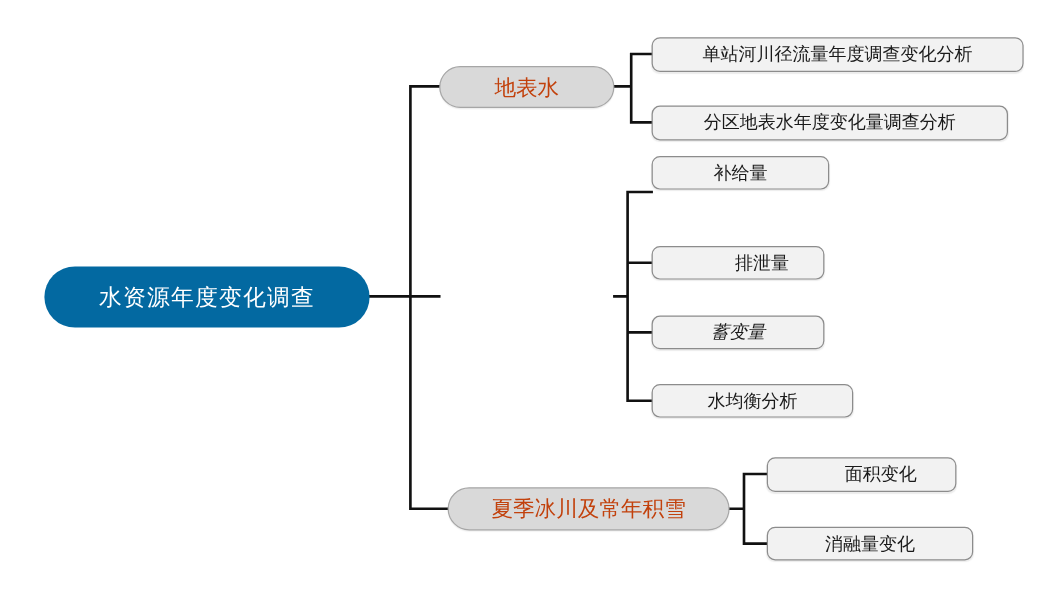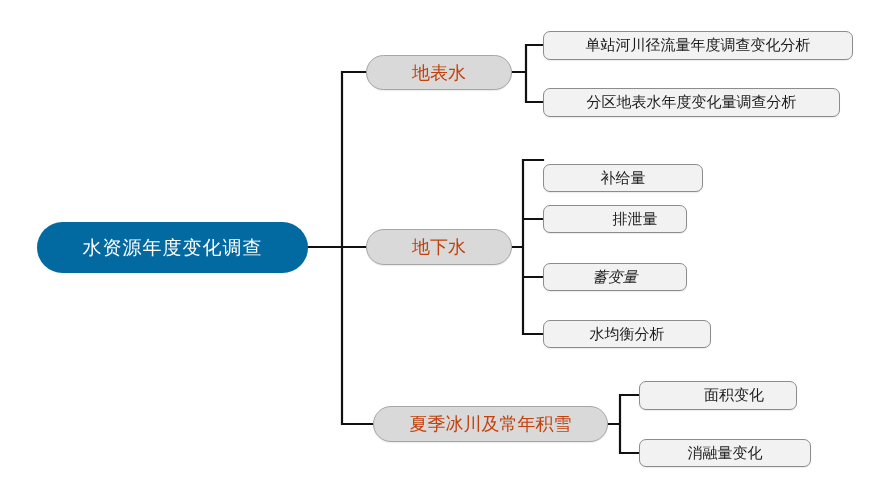--- a/index.html
+++ b/index.html
@@ -62,29 +62,28 @@
              M342 72 H366  M342 247 H366  M342 424 H373
              M512 72 H526  M526 45 V102   M526 45 H543  M526 102 H543
              M512 247 H523 M523 160 V334  M523 160 H543 M523 219 H543 M523 277 H543 M523 334 H543
              M608 424 H620 M620 395 V453  M620 395 H639 M620 453 H639" stroke="#111111" stroke-width="2.2" fill="none" stroke-linecap="square"></path>
   </svg>
 
   <div class="node root" style="left:37px; top:222px; width:271px; height:51px;">水资源年度变化调查</div>
 
   <div class="node branch" style="left:366px; top:55px; width:146px; height:35px;">地表水</div>
 
-  <div class="node branch" style="left:366px; top:229px; width:146px; height:36px;">地下水</div>
 
   <div class="node branch" style="left:373px; top:406px; width:235px; height:36px;">夏季冰川及常年积雪</div>
 
   <div class="node leaf" style="left:543px; top:31px; width:310px; height:29px;">单站河川径流量年度调查变化分析</div>
 
   <div class="node leaf" style="left:543px; top:88px; width:297px; height:29px;">分区地表水年度变化量调查分析</div>
 
-  <div class="node leaf" style="left:543px; top:164px; width:160px; height:28px;">补给量</div>
+  <div class="node leaf" style="left:543px; top:130px; width:148px; height:28px;">补给量</div>
 
   <div class="node leaf" style="left:543px; top:205px; width:144px; height:28px;padding-left:40px;">排泄量</div>
 
   <div class="node leaf" style="left:543px; top:263px; width:144px; height:28px;font-style:italic;">蓄变量</div>
 
   <div class="node leaf" style="left:543px; top:320px; width:168px; height:28px;">水均衡分析</div>
 
   <div class="node leaf" style="left:639px; top:381px; width:158px; height:29px;padding-left:32px;">面积变化</div>
 
   <div class="node leaf" style="left:639px; top:439px; width:172px; height:28px;">消融量变化</div>

